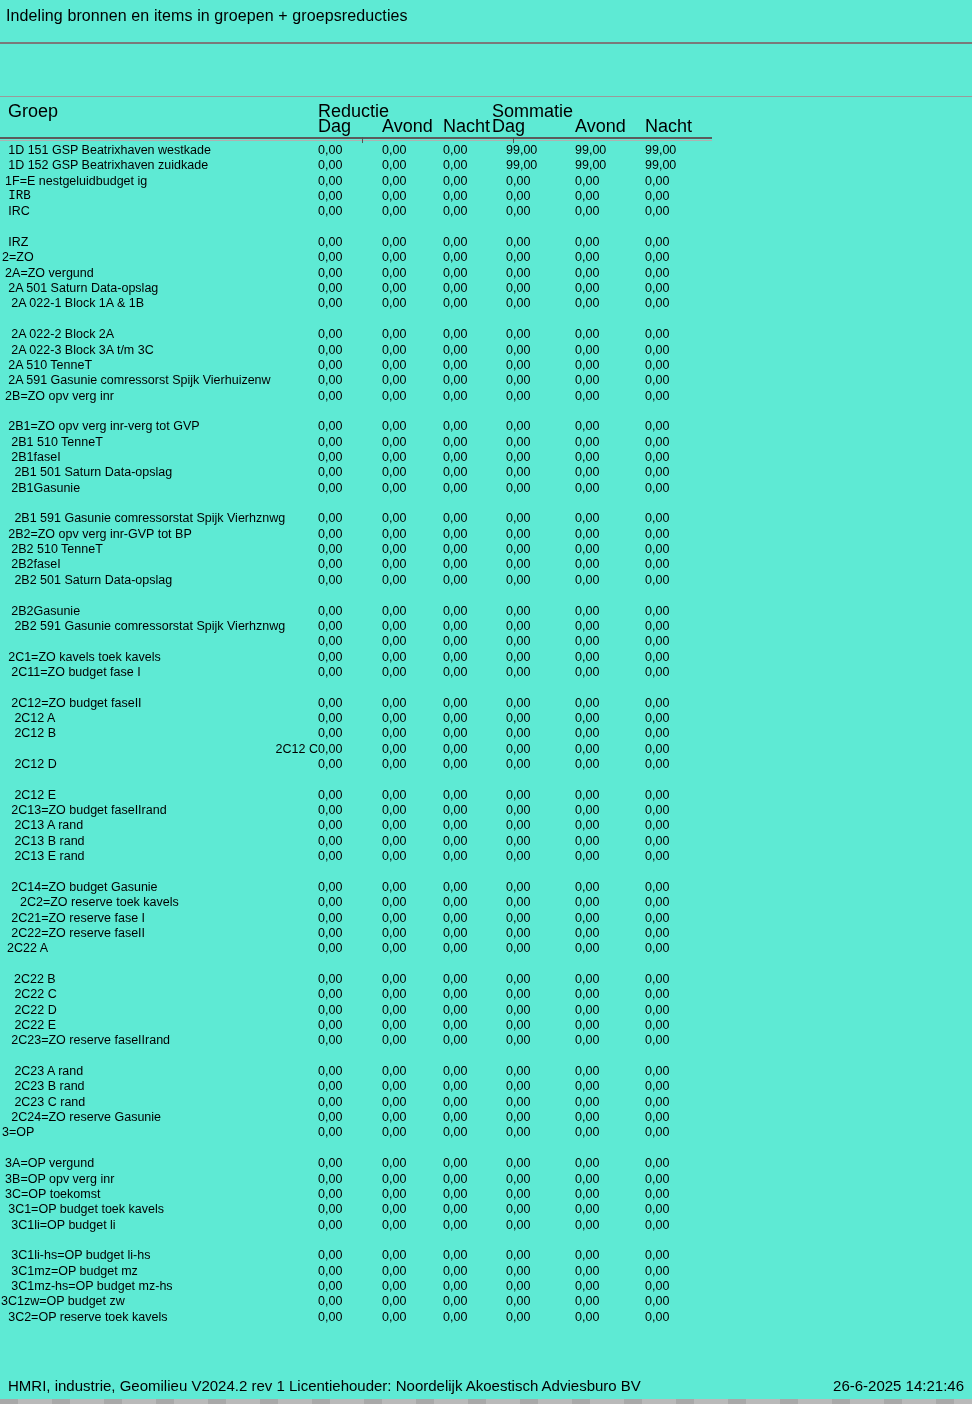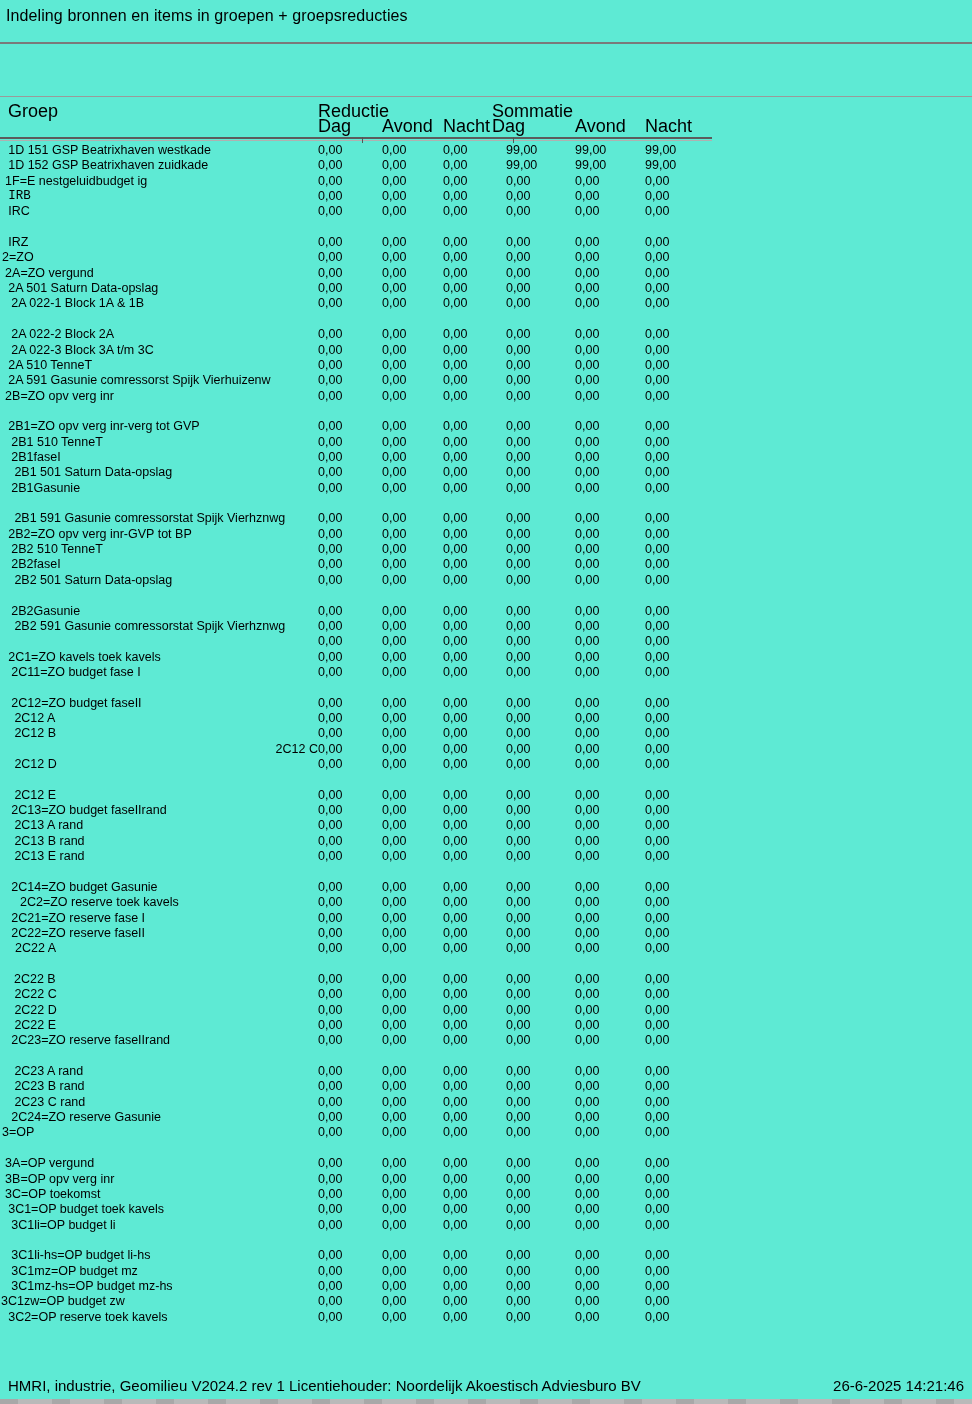--- a/index.html
+++ b/index.html
@@ -499,21 +499,21 @@
         <div class="trow">
     <span class="name" style="padding-left: 11.3px;">2C22=ZO reserve faseII</span>
     <span>0,00</span>
     <span>0,00</span>
     <span>0,00</span>
     <span>0,00</span>
     <span>0,00</span>
     <span>0,00</span>
   </div>
         <div class="trow">
-    <span class="name" style="padding-left: 15px;">2C22 A</span>
+    <span class="name" style="padding-left: 7px;">2C22 A</span>
     <span>0,00</span>
     <span>0,00</span>
     <span>0,00</span>
     <span>0,00</span>
     <span>0,00</span>
     <span>0,00</span>
   </div>
       </div>
       <div class="section">
         <div class="trow">

